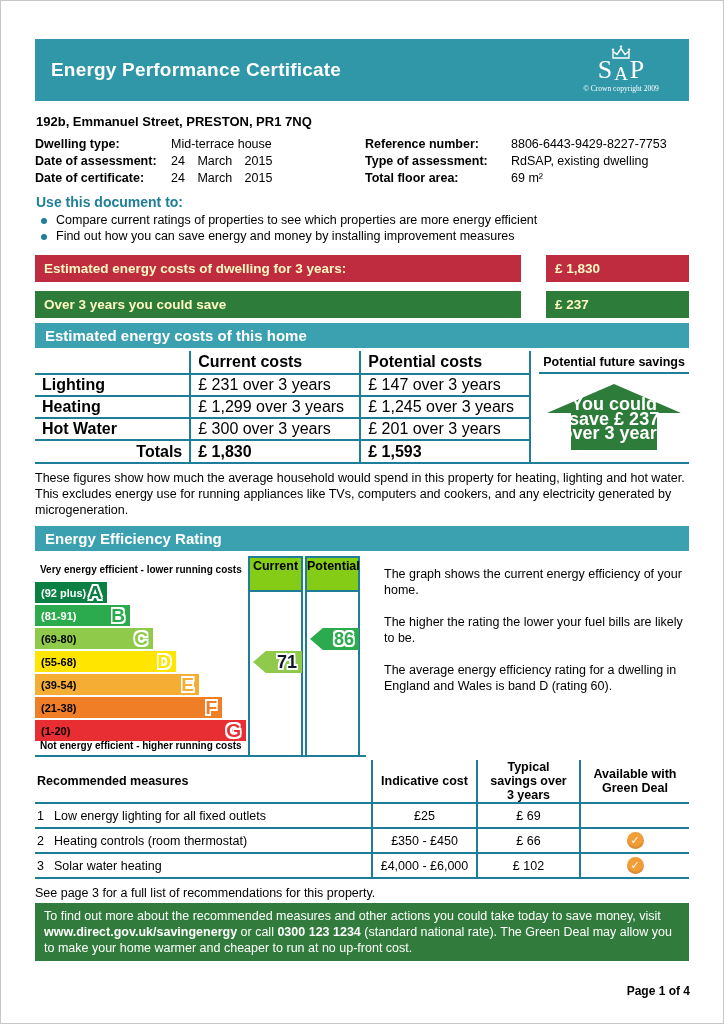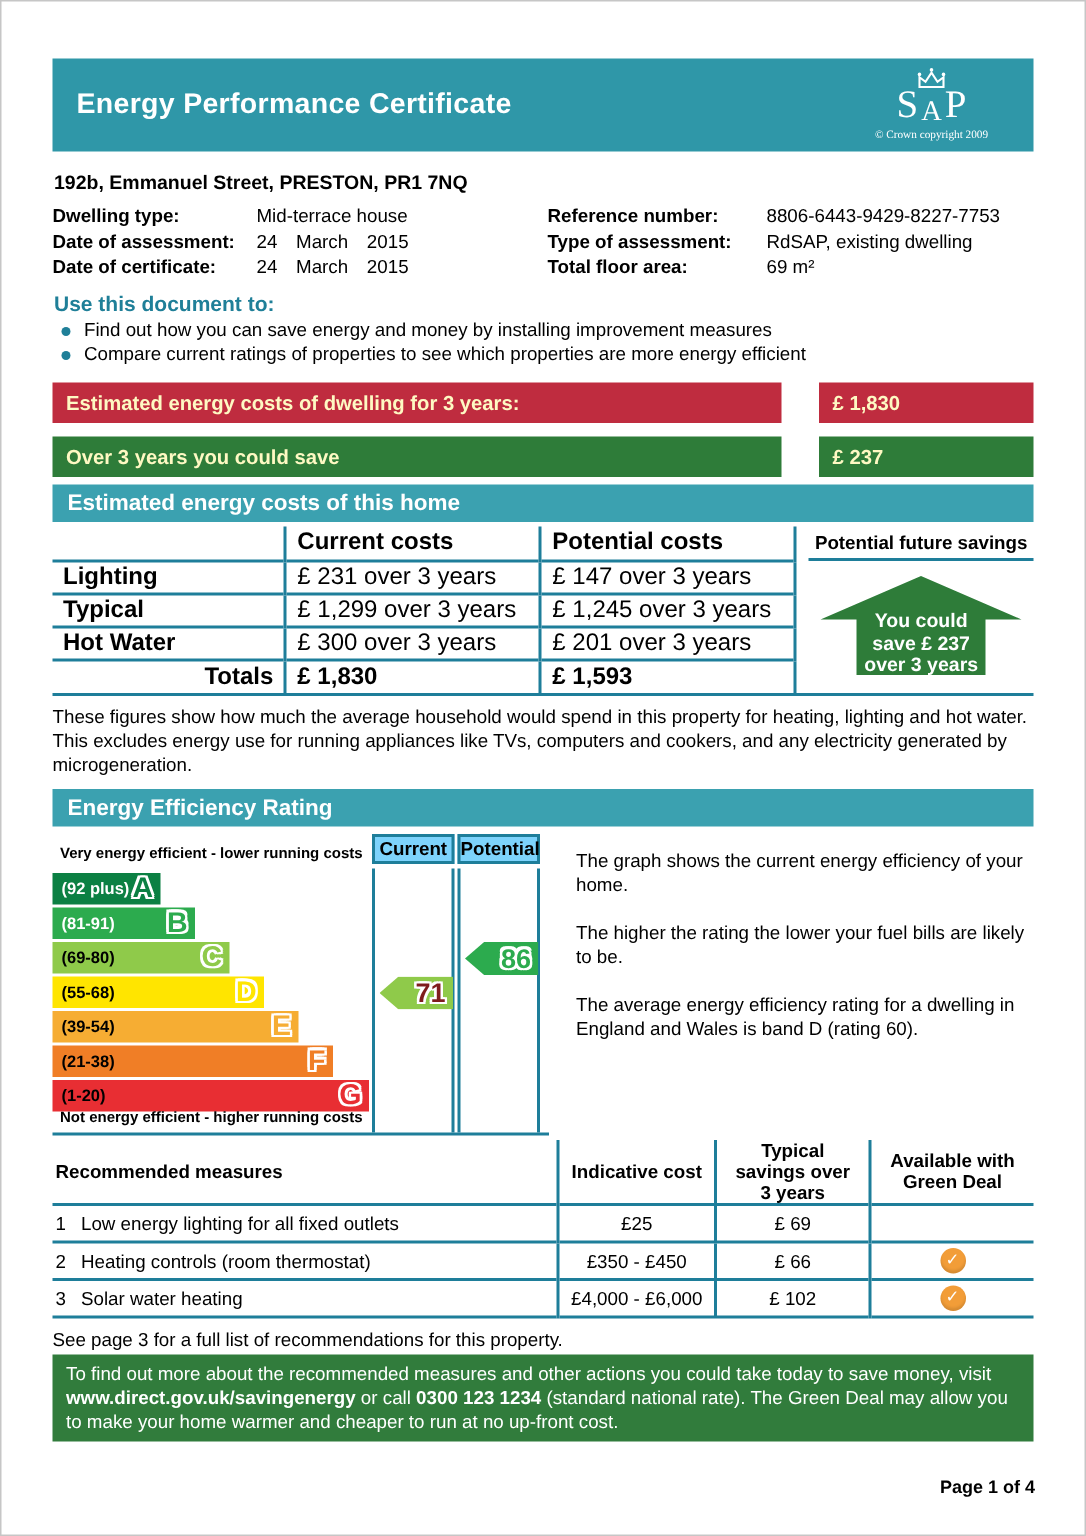--- a/index.html
+++ b/index.html
@@ -49,38 +49,38 @@
   .c-cur,.c-pot { border-left:2px solid #1e7e9a; width:170px; }
   .c-pot2 { border-right:2px solid #1e7e9a; }
   .c-head { font-weight:bold; height:23px; }
   .row-label { font-weight:bold;margin-top:18px; }
   .totals-label { text-align:right !important; font-weight:bold; }
   .totals-val { font-weight:bold; }
   .savings-panel { width:158px; padding:0 0 0 8px; }
   .savings-head { font-size:12.5px; font-weight:bold; text-align:center; height:23px; line-height:22px; border-bottom:2px solid #1e7e9a; }
   .house-wrap { position:relative; width:142px; height:70px; margin:8px auto 4px auto; }
   .house-wrap svg { position:absolute; inset:0; }
-  .house-text { position:absolute; left:0; right:0; top:25px; text-align:center; color:#fff; font-size:13px; font-weight:bold; line-height:14.5px; }
+  .house-text { position:absolute; left:0; right:0; top:15px; text-align:center; color:#fff; font-size:18px; font-weight:bold; line-height:14.5px; }
 
   .note { font-size:12.5px; line-height:16px; margin-top:6px; }
 
   
   .eer-flex { display:flex; margin-top:5px; }
   .eer-chart { position:relative; width:331px; height:201px; border-bottom:2px solid #1e7e9a; flex-shrink:0; }
   .eer-caption { font-size:10px; font-weight:bold; margin:8px 0 4px 5px; }
   .eer-caption.bot { position:absolute; left:5px; top:184px; margin:0; }
   .bands { position:absolute; left:0; top:26px; }
   .band { height:21px; margin-bottom:2px; display:flex; align-items:center; justify-content:space-between; padding:0 5px 0 6px; }
   .band-range { font-size:11px; font-weight:bold; }
   .band-letter { font-size:19px; font-weight:bold; line-height:1;
     text-shadow:-1.6px -1.6px 0 #fff,1.6px -1.6px 0 #fff,-1.6px 1.6px 0 #fff,1.6px 1.6px 0 #fff,-1.6px 0 0 #fff,1.6px 0 0 #fff,0 -1.6px 0 #fff,0 1.6px 0 #fff; }
   .rating-col { position:absolute; top:0; width:55px; }
   .col-current { left:213px; }
   .col-potential { left:270px; }
-  .col-head { border:2px solid #1e7e9a; height:20px; font-size:12.5px; font-weight:bold; text-align:center; line-height:17px; background:#7dd3fc; }
+  .col-head { border:2px solid #1e7e9a; height:36px; font-size:12.5px; font-weight:bold; text-align:center; line-height:17px; background:#84cc16; }
   .col-body { position:absolute; top:23px; left:0; width:55px; height:176px; border-left:2px solid #1e7e9a; border-right:2px solid #1e7e9a; }
   .arrow { position:absolute; left:3px; width:49px; height:22px; clip-path:polygon(0 50%,26% 0,100% 0,100% 100%,26% 100%); display:flex; align-items:center; justify-content:flex-end; padding-right:5px; }
   .arrow-num { font-size:18px; font-weight:bold; line-height:1;
     text-shadow:-1.6px -1.6px 0 #fff,1.6px -1.6px 0 #fff,-1.6px 1.6px 0 #fff,1.6px 1.6px 0 #fff,-1.6px 0 0 #fff,1.6px 0 0 #fff,0 -1.6px 0 #fff,0 1.6px 0 #fff; }
   .eer-desc { padding:10px 0 0 18px; font-size:12.5px; line-height:16px; }
   .eer-desc p { margin-bottom:16px; }
 
   
   .actions-banner { background:#3ba1b0; color:#fff; font-size:14.5px; font-weight:bold; height:26px; display:flex; align-items:center; padding-left:10px; margin-top:12px; }
   .actions-table { width:100%; border-collapse:collapse; font-size:12.5px; margin-top:3px; }
@@ -135,22 +135,22 @@
   </div>
   <div class="detail-row">
     <span class="dl">Date of certificate:</span>
     <span class="dv wide-space">24 March 2015</span>
     <span class="drl">Total floor area:</span>
     <span>69 m²</span>
   </div>
 
   <div class="use-head">Use this document to:</div>
   <ul class="bullets">
+    <li>Compare current ratings of properties to see which properties are more energy efficient</li>
     <li>Find out how you can save energy and money by installing improvement measures</li>
-    <li>Compare current ratings of properties to see which properties are more energy efficient</li>
   </ul>
 
   <div class="sum-banner first">
     <div class="sum-label red">Estimated energy costs of dwelling for 3 years:</div>
     <div class="sum-value red">£ 1,830</div>
   </div>
   <div class="sum-banner">
     <div class="sum-label green">Over 3 years you could save</div>
     <div class="sum-value green">£ 237</div>
   </div>
@@ -163,21 +163,21 @@
         <td></td>
         <td class="c-cur">Current costs</td>
         <td class="c-pot c-pot2">Potential costs</td>
       </tr>
       <tr>
         <td class="row-label">Lighting</td>
         <td class="c-cur">£ 231 over 3 years</td>
         <td class="c-pot c-pot2">£ 147 over 3 years</td>
       </tr>
       <tr>
-        <td class="row-label">Typical</td>
+        <td class="row-label">Heating</td>
         <td class="c-cur">£ 1,299 over 3 years</td>
         <td class="c-pot c-pot2">£ 1,245 over 3 years</td>
       </tr>
       <tr>
         <td class="row-label">Hot Water</td>
         <td class="c-cur">£ 300 over 3 years</td>
         <td class="c-pot c-pot2">£ 201 over 3 years</td>
       </tr>
       <tr>
         <td class="totals-label">Totals</td>
@@ -235,21 +235,21 @@
           <span class="band-range" style="color: rgb(0, 0, 0);">(1-20)</span>
           <span class="band-letter" style="color: rgb(232, 46, 51);">G</span>
         </div>
       </div>
       <div class="eer-caption bot">Not energy efficient - higher running costs</div>
 
       <div class="rating-col col-current">
         <div class="col-head">Current</div>
         <div class="col-body">
           <div class="arrow" style="background: rgb(143, 202, 74); top: 72px;">
-            <span class="arrow-num" style="color: #7f1d1d;">71</span>
+            <span class="arrow-num" style="color: #0f172a;">71</span>
           </div>
         </div>
       </div>
       <div class="rating-col col-potential">
         <div class="col-head">Potential</div>
         <div class="col-body">
           <div class="arrow" style="background: rgb(44, 171, 78); top: 49px;">
             <span class="arrow-num" style="color: rgb(44, 171, 78);">86</span>
           </div>
         </div>

